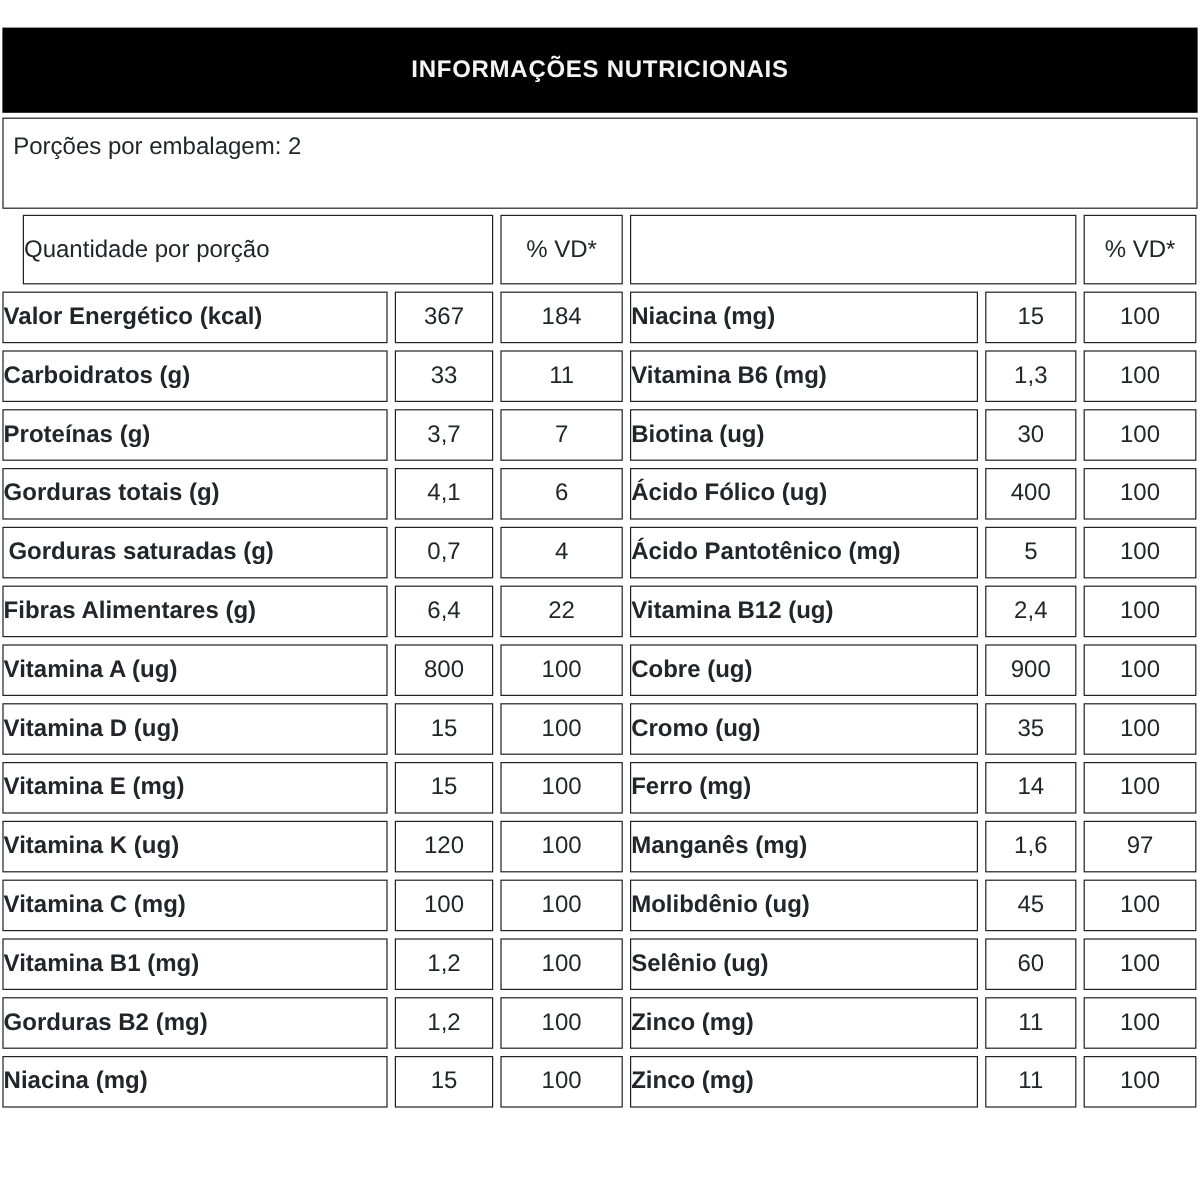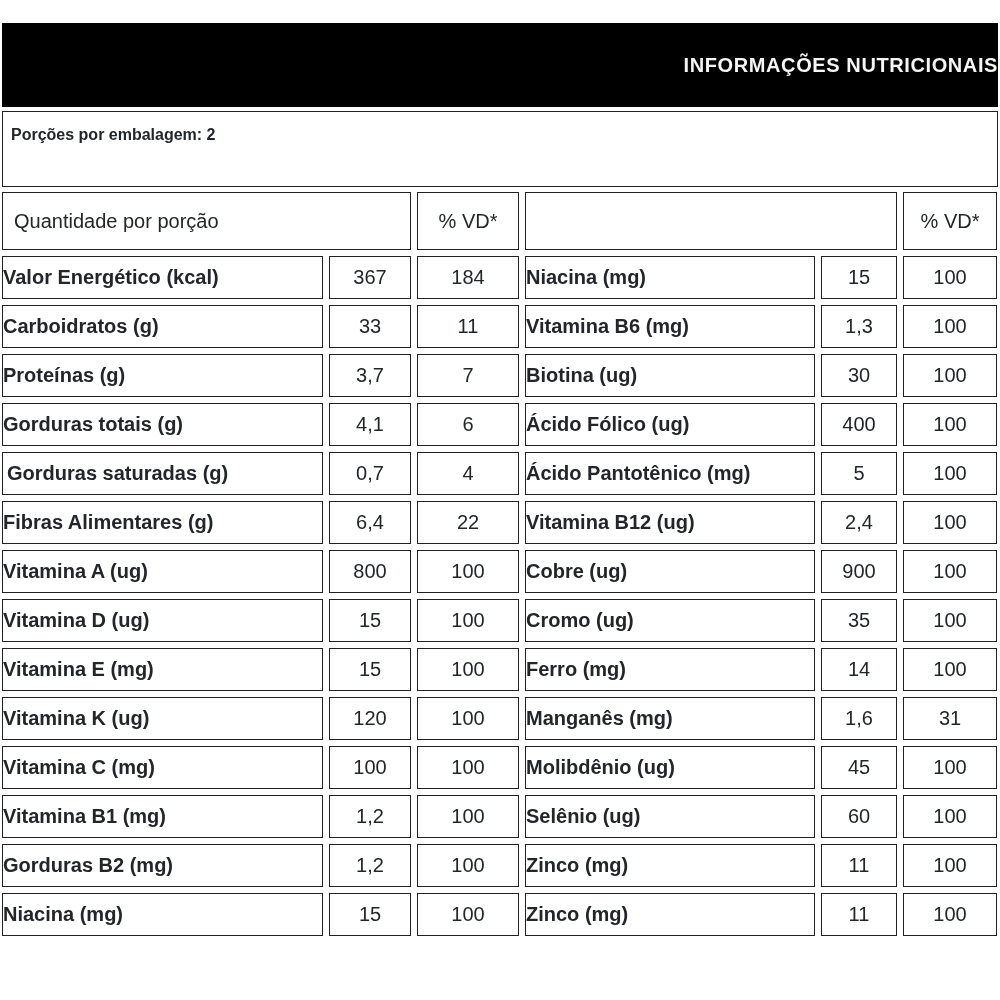--- a/index.html
+++ b/index.html
@@ -18,44 +18,44 @@
   }
   .page {
     position: relative;
     width: 1000px;
     height: 1000px;
     background: var(--background);
     overflow: hidden;
   }
   .title-bar {
     margin: 23px 2px 0 2px;
-    height: 84px;
+    height: 71px;
     background: var(--header-bg);
     display: flex;
     align-items: center;
-    justify-content: flex-end;
+    justify-content: center;
   }
   .title-bar h1 {
     margin: 0;
     color: var(--header-text);
     font-size: 20px;
     font-weight: 700;
     letter-spacing: 0.6px;
   }
   .serving-box {
     margin: 4px 2px 5px 2px;
     height: 76px;
     border: 1.5px solid var(--border);
     padding: 8px 0 0 8px;
   }
   .serving-box p {
     margin: 0;
-    font-size: 16px;
+    font-size: 20px;
     line-height: 30px;
-    font-weight: 700;
+    font-weight: 400;
   }
   .grid {
     margin-left: 2px;
     display: grid;
     grid-template-columns: 321px 82px 102px 290px 76px 94px;
     column-gap: 6px;
     row-gap: 6px;
   }
   .header-row { grid-auto-rows: 58px; margin-bottom: 6px; }
   .body-grid  { grid-auto-rows: 43px; }
@@ -65,21 +65,21 @@
     display: flex;
     align-items: center;
     font-size: 20px;
     overflow: hidden;
     white-space: nowrap;
   }
   .header-cell { font-weight: 400; }
   .header-cell.quantity {
     grid-column: 1 / span 2;
     justify-content: flex-start;
-    padding-left: 11px;
+    margin-left: 17px;
   }
   .header-cell.vd { justify-content: center; }
   .header-cell.empty { grid-column: 4 / span 2; }
   .name-cell {
     font-weight: 700;
     justify-content: flex-start;
   }
   .name-cell.indent { padding-left: 4px; }
   .num-cell {
     font-weight: 400;
@@ -159,21 +159,21 @@
         <div class="cell num-cell">15</div>
         <div class="cell num-cell">100</div>
         <div class="cell name-cell">Ferro (mg)</div>
         <div class="cell num-cell">14</div>
         <div class="cell num-cell">100</div>
         <div class="cell name-cell">Vitamina K (ug)</div>
         <div class="cell num-cell">120</div>
         <div class="cell num-cell">100</div>
         <div class="cell name-cell">Manganês (mg)</div>
         <div class="cell num-cell">1,6</div>
-        <div class="cell num-cell">31</div>
+        <div class="cell num-cell">97</div>
         <div class="cell name-cell">Vitamina C (mg)</div>
         <div class="cell num-cell">100</div>
         <div class="cell num-cell">100</div>
         <div class="cell name-cell">Molibdênio (ug)</div>
         <div class="cell num-cell">45</div>
         <div class="cell num-cell">100</div>
         <div class="cell name-cell">Vitamina B1 (mg)</div>
         <div class="cell num-cell">1,2</div>
         <div class="cell num-cell">100</div>
         <div class="cell name-cell">Selênio (ug)</div>

